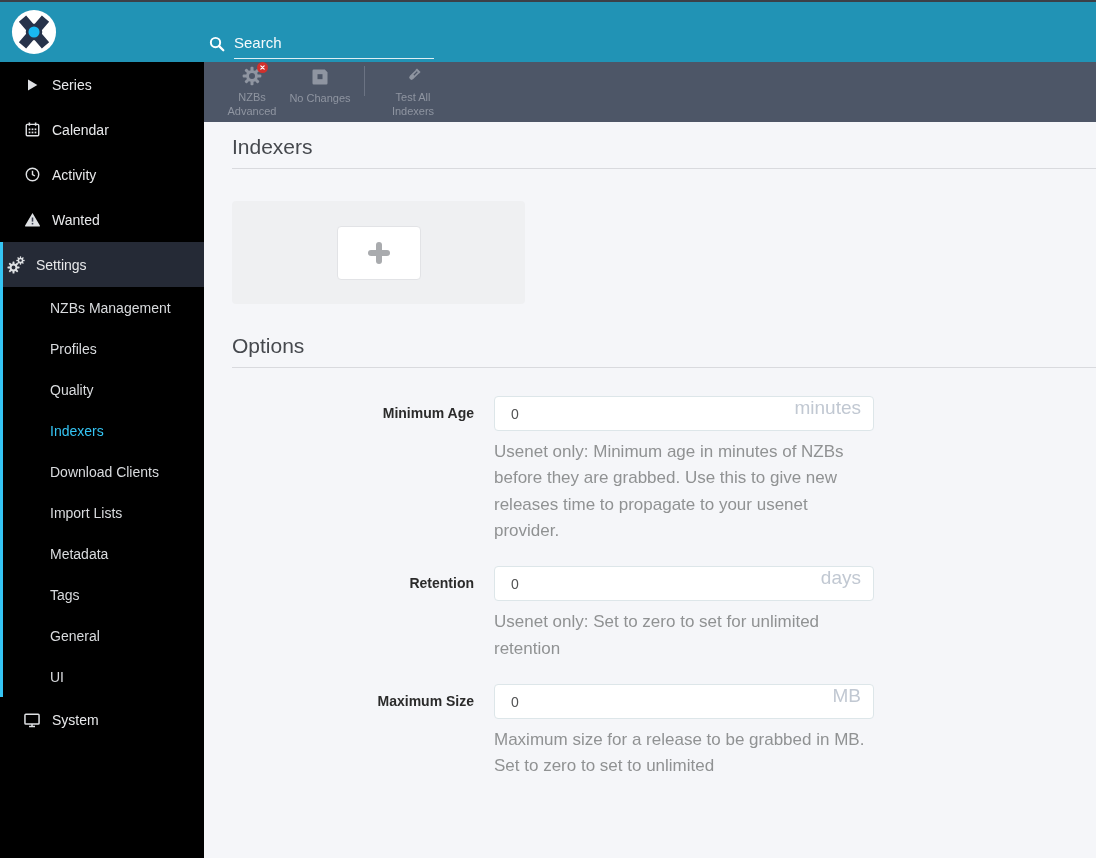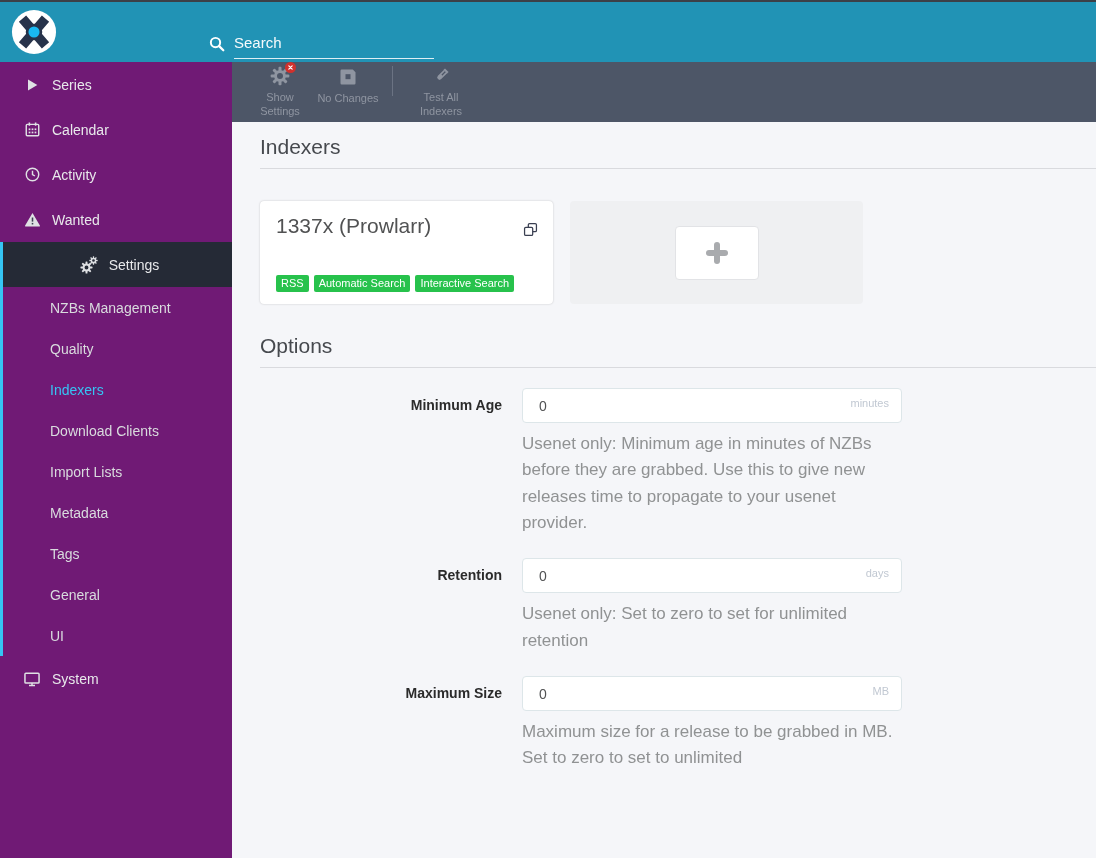--- a/index.html
+++ b/index.html
@@ -16,26 +16,26 @@
   .search-icn { width:18px; height:18px; color:#fff; margin-bottom:6px; }
   .search-input { width:200px; background:transparent; border:none;
     border-bottom:1px solid rgba(255,255,255,.85); color:#fff; font-size:15px;
     padding:2px 0 7px; outline:none; font-family:inherit; }
   .search-input::placeholder { color:#fff; opacity:.96; }
 
   
   .main { display:flex; height:796px; }
 
   
-  .sidebar { width:232px; background:#701a75; flex-shrink:0; font-size:14px; }
+  .sidebar { width:204px; background:#000000; flex-shrink:0; font-size:14px; }
   .side-item { height:45px; display:flex; align-items:center; gap:11px;
     padding-left:23px; color:#e8e9eb; cursor:pointer; }
   .side-item .s-icn { width:18px; height:18px; color:#dfe1e4; flex-shrink:0;
     display:flex; align-items:center; justify-content:center; }
-  .side-item.active { background:#252a36; border-left:3px solid #35c5f4; padding-left:4px;justify-content:center; }
+  .side-item.active { background:#252a36; border-left:3px solid #35c5f4; padding-left:4px; }
   .side-sub { border-left:3px solid #35c5f4; }
   .sub-item { height:41px; display:flex; align-items:center; padding-left:47px;
     color:#d9dbde; cursor:pointer; }
   .sub-item.active { color:#35c5f4; }
   .cogs { position:relative; width:18px; height:18px; }
   .cogs .cog-big { position:absolute; left:0; bottom:0; width:13px; height:13px; }
   .cogs .cog-small { position:absolute; right:0; top:0; width:9px; height:9px; }
 
   
   .content { flex:1; display:flex; flex-direction:column; min-width:0; }
@@ -73,30 +73,30 @@
     border-radius:2px; line-height:1.2; }
   .add-card { background:#eff0f2; display:flex; align-items:center; justify-content:center;
     cursor:pointer; }
   .add-btn { width:84px; height:54px; background:#fff; border:1px solid #e2e3e6;
     border-radius:4px; display:flex; align-items:center; justify-content:center;
     color:#a9abae; cursor:pointer; }
   .add-btn svg { width:32px; height:32px; }
 
   
   .options { margin-top:30px; }
-  .form { margin-top:20px; }
+  .form { margin-top:28px; }
   .form-row { display:flex; margin-bottom:22px; }
   .f-label { width:262px; padding-right:20px; text-align:right; font-weight:700;
     color:#2b2b2b; font-size:14px; line-height:35px; flex-shrink:0; }
   .f-ctrl { width:380px; }
   .input-wrap { position:relative; }
   .f-input { width:100%; height:35px; border:1px solid #dde6e9; border-radius:4px;
     padding:0 68px 0 16px; font-size:14px; color:#515253; background:#fff;
     font-family:inherit; outline:none; }
-  .unit { position:absolute; right:13px; top:9px; color:#c1c8d2; font-size:11px; }
+  .unit { position:absolute; right:13px; top:1px; color:#c1c8d2; font-size:19px; }
   .f-help { margin-top:8px; color:#909293; font-size:17px; line-height:1.55; }
 </style>
 </head>
 <body>
 
 <svg width="0" height="0" style="position:absolute">
   <defs>
     <symbol id="ic-gear" viewBox="0 0 24 24">
       <g fill="currentColor">
         <rect x="10.2" y="0.8" width="3.6" height="5.2" rx="1.2"></rect>
@@ -237,20 +237,23 @@
         </span>
       </span>
       <span>Settings</span>
     </div>
 
     <div class="side-sub">
       <div class="sub-item">
           <span>NZBs Management</span>
         </div>
       <div class="sub-item">
+          <span>Profiles</span>
+        </div>
+      <div class="sub-item">
           <span>Quality</span>
         </div>
       <div class="sub-item active">
           <span>Indexers</span>
         </div>
       <div class="sub-item">
           <span>Download Clients</span>
         </div>
       <div class="sub-item">
           <span>Import Lists</span>
@@ -285,21 +288,21 @@
         <span class="tb-icn">
           <svg>
               <use href="#ic-gear"></use>
             </svg>
           <span class="tb-badge">
               <svg>
                 <use href="#ic-x"></use>
               </svg>
             </span>
         </span>
-        <span class="tb-lbl">Show Settings</span>
+        <span class="tb-lbl">NZBs Advanced</span>
       </div>
       <div class="tb-btn">
         <span class="tb-icn"><svg>
               <use href="#ic-save"></use>
             </svg></span>
         <span class="tb-lbl">No Changes</span>
       </div>
       <div class="tb-sep"></div>
       <div class="tb-btn">
         <span class="tb-icn"><svg>
@@ -307,33 +310,20 @@
             </svg></span>
         <span class="tb-lbl">Test All Indexers</span>
       </div>
     </div>
 
     <div class="page">
       <h2 class="sec-title">Indexers</h2>
       <div class="sec-rule"></div>
 
       <div class="cards">
-        <div class="card idx-card">
-          <div class="idx-name">1337x (Prowlarr)</div>
-          <span class="clone-btn">
-            <svg>
-                <use href="#ic-clone"></use>
-              </svg>
-          </span>
-          <div class="pill-row">
-            <span class="pill">RSS</span>
-            <span class="pill">Automatic Search</span>
-            <span class="pill">Interactive Search</span>
-          </div>
-        </div>
         <div class="card add-card">
           <div class="add-btn">
             <svg>
                 <use href="#ic-plus"></use>
               </svg>
           </div>
         </div>
       </div>
 
       <div class="options">

